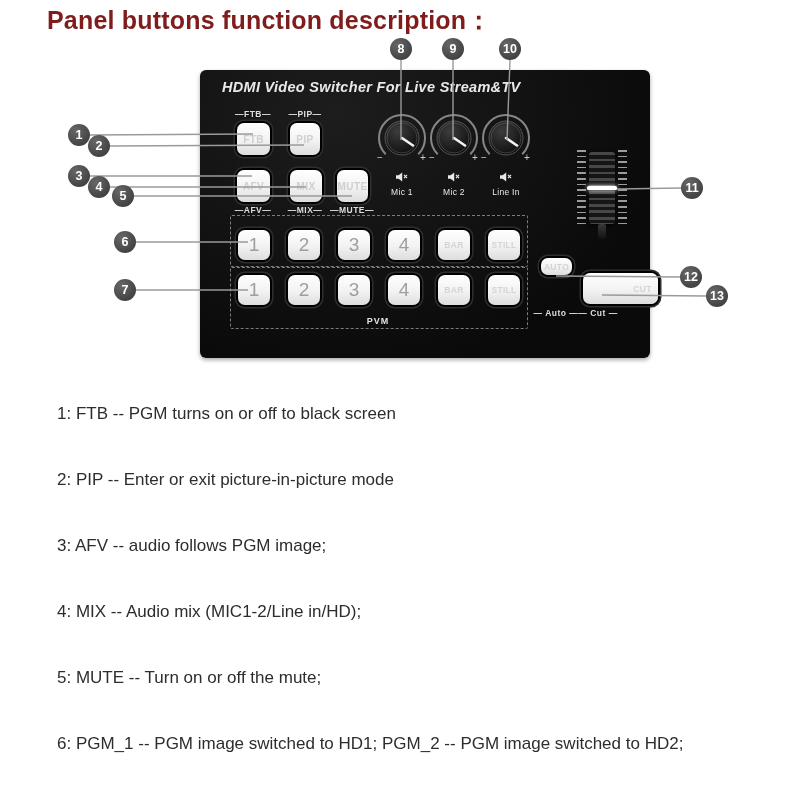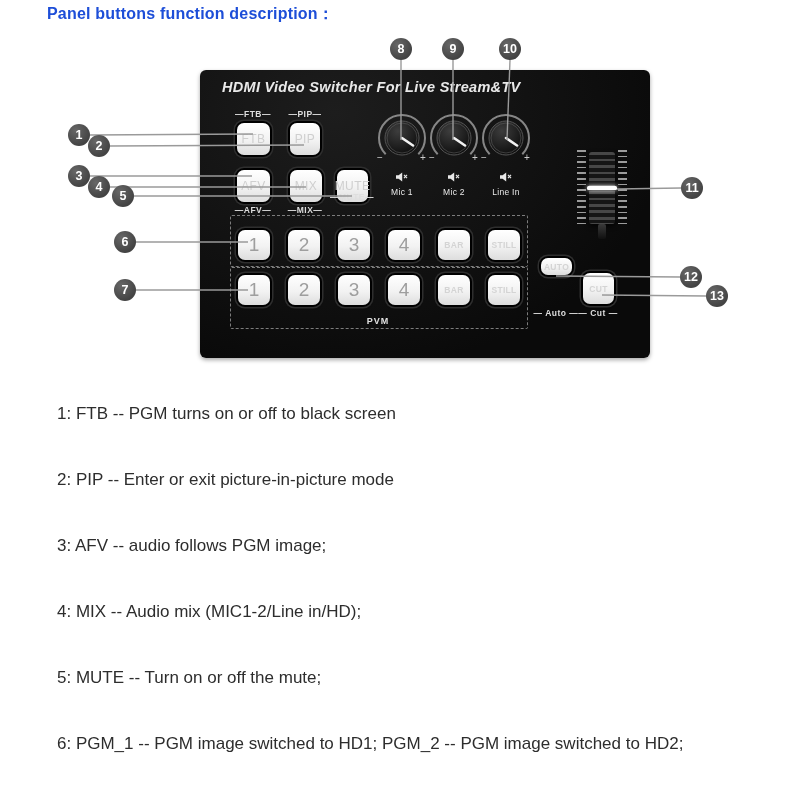--- a/index.html
+++ b/index.html
@@ -1,22 +1,22 @@
 <!DOCTYPE html>
 <html><head>
 <meta charset="utf-8">
 <style>
   html,body{margin:0;padding:0;}
   body{
     width:800px;height:800px;position:relative;background:#ffffff;
     font-family:"Liberation Sans", sans-serif;overflow:hidden;
   }
   .page-title{
-    position:absolute;left:47px;top:4px;font-size:16px;font-weight:bold;
-    color:#1d4ed8;letter-spacing:.2px;
+    position:absolute;left:47px;top:4px;font-size:25px;font-weight:bold;
+    color:#7f1d1d;letter-spacing:.2px;
   }
   
   .device{
     position:absolute;left:200px;top:70px;width:450px;height:288px;
     background:radial-gradient(ellipse at 30% 15%, #1d1d1d, #0a0a0a 75%);
     border-radius:6px;box-shadow:0 2px 4px rgba(0,0,0,.35);
   }
   .panel-title{
     position:absolute;left:22px;top:9px;font-size:14.5px;font-style:italic;
     font-weight:bold;color:#e9e9e9;letter-spacing:.3px;white-space:nowrap;
@@ -24,21 +24,21 @@
   .grp-label{
     position:absolute;width:60px;text-align:center;font-size:8.5px;
     font-weight:bold;color:#dedede;letter-spacing:.5px;white-space:nowrap;
   }
   .key{
     position:absolute;border-radius:7px;
     background:linear-gradient(180deg,#ffffff 0%,#f2f2f2 55%,#dddddd 100%);
     box-shadow:0 0 0 2px #000, 0 0 0 3.5px #2e2e2e, 0 2px 3px rgba(0,0,0,.6);
     display:flex;align-items:center;justify-content:center;
   }
-  .key.cap-txt{font-size:12px;font-weight:normal;color:#cfcfcf;letter-spacing:.4px;}
+  .key.cap-txt{font-size:10px;font-weight:bold;color:#cfcfcf;letter-spacing:.4px;}
   .key.digit{font-size:19px;color:#9e9e9e;}
   .key.tiny{font-size:8.5px;color:#d4d4d4;font-weight:bold;letter-spacing:.3px;}
   .dashed-box{position:absolute;border:1px dashed #7c7c7c;border-radius:2px;}
   .section-head{
     position:absolute;display:flex;align-items:center;gap:7px;
     font-size:9px;font-weight:bold;color:#e2e2e2;letter-spacing:1px;
   }
   .section-head .rule{flex:1;height:2px;background:#c9c9c9;}
   .knob-unit{position:absolute;width:70px;text-align:center;}
   .knob-unit .klabel{font-size:8.5px;color:#eaeaea;margin-top:1px;letter-spacing:.3px;}
@@ -99,21 +99,21 @@
 
   <div class="key cap-txt" style="left:37px;top:53px;width:33px;height:32px;">FTB</div>
   <div class="key cap-txt" style="left:90px;top:53px;width:30px;height:32px;">PIP</div>
 
   <div class="key cap-txt" style="left:37px;top:100px;width:33px;height:32px;">AFV</div>
   <div class="key cap-txt" style="left:90px;top:100px;width:32px;height:32px;">MIX</div>
   <div class="key cap-txt" style="left:137px;top:100px;width:31px;height:32px;">MUTE</div>
 
   <div class="grp-label" style="left:23px;top:135px;">—AFV—</div>
   <div class="grp-label" style="left:75px;top:135px;">—MIX—</div>
-  <div class="grp-label" style="left:122px;top:122px;">—MUTE—</div>
+  <div class="grp-label" style="left:122px;top:135px;">—MUTE—</div>
 
   <div class="knob-unit" style="left:167px;top:44px;">
     <svg width="56" height="50" viewBox="0 0 56 50">
       <path d="M11.7 40.3 A23 23 0 1 1 44.3 40.3" fill="none" stroke="#9a9a9a" stroke-width="2" opacity="0.85"></path>
       <text x="3" y="47" font-size="10" fill="#cccccc">−</text>
       <text x="46" y="47" font-size="10" fill="#cccccc">+</text>
       <circle cx="28" cy="24" r="17" fill="url(#knobGrad)" stroke="#555" stroke-width="1"></circle>
       <circle cx="28" cy="24" r="15" fill="none" stroke="#6a6a6a" stroke-width="0.7" opacity="0.7"></circle>
       <line x1="28" y1="24" x2="39" y2="31.5" stroke="#f2f2f2" stroke-width="2.6" stroke-linecap="round"></line>
     </svg>
@@ -191,21 +191,21 @@
   <div class="key tiny" style="left:238px;top:205px;width:32px;height:30px;">BAR</div>
   <div class="key tiny" style="left:288px;top:205px;width:32px;height:30px;">STILL</div>
 
   <div class="section-head" style="left:36px;top:239px;width:284px;flex-direction:column;">
     <div class="rule"></div>
     <span>PVM</span>
     <div class="rule"></div>
   </div>
 
   <div class="key tiny" style="left:341px;top:188px;width:31px;height:17px;">AUTO</div>
-  <div class="key tiny" style="left:383px;top:203px;width:31px;height:31px;">CUT</div>
+  <div class="key tiny" style="left:383px;top:203px;width:31px;height:31px;padding-left:44px;">CUT</div>
   <div class="grp-label" style="left:326px;top:238px;">— Auto —</div>
   <div class="grp-label" style="left:368px;top:238px;">— Cut —</div>
 </div>
 
 <svg class="leader" width="800" height="800">
   <g stroke="#9a9a9a" stroke-width="1.4">
     <line x1="90" y1="135" x2="253" y2="134"></line>
     <line x1="110" y1="146" x2="304" y2="145"></line>
     <line x1="90" y1="176" x2="252" y2="176"></line>
     <line x1="110" y1="187" x2="306" y2="187"></line>

